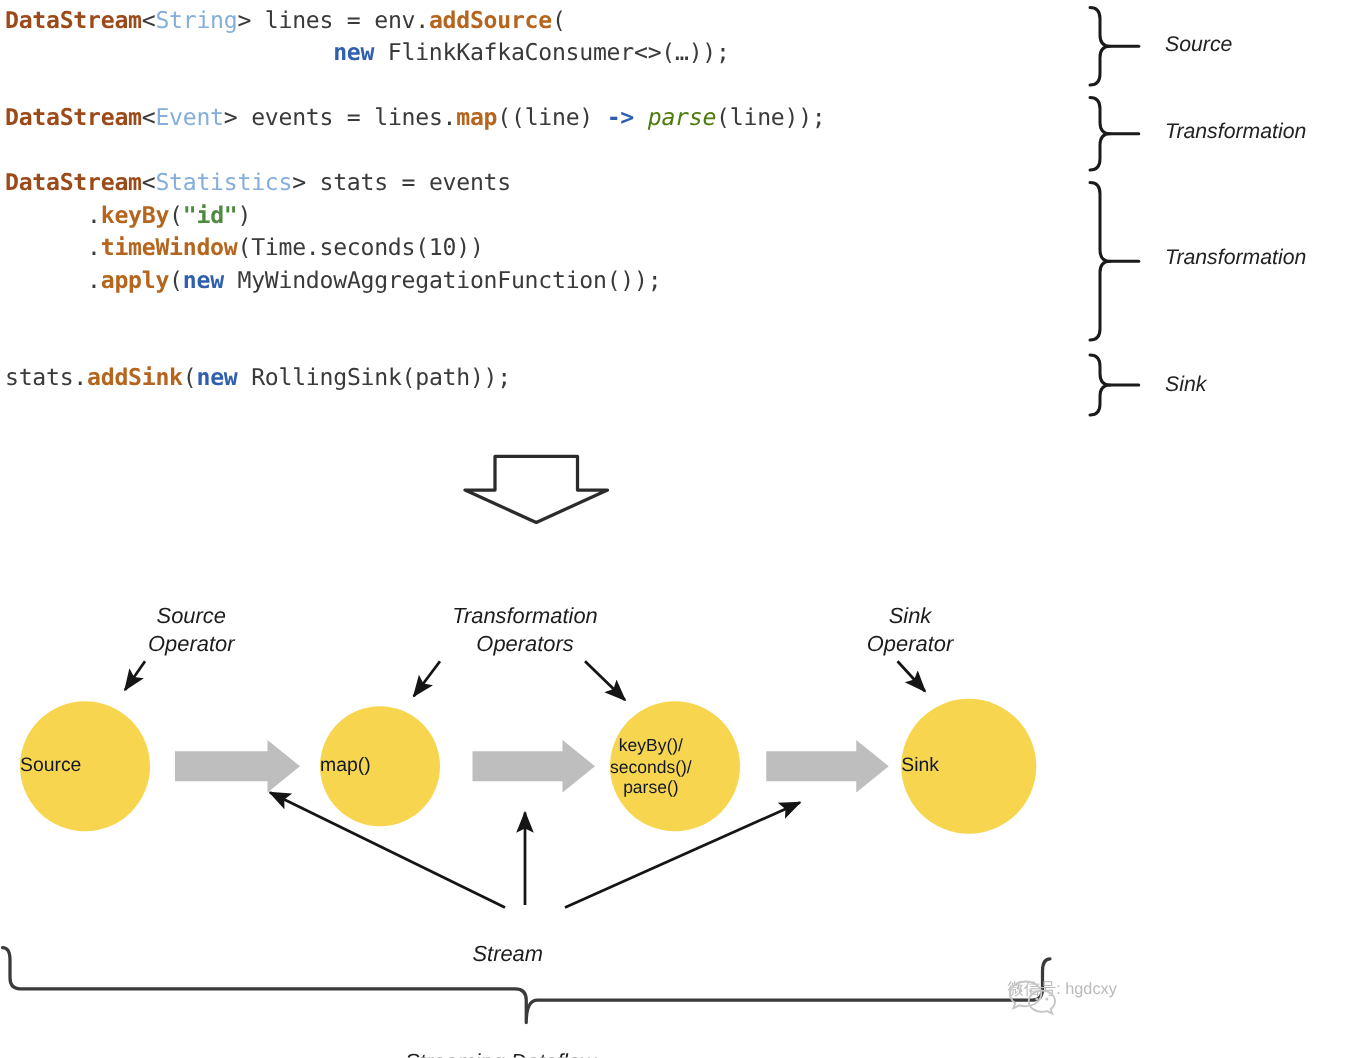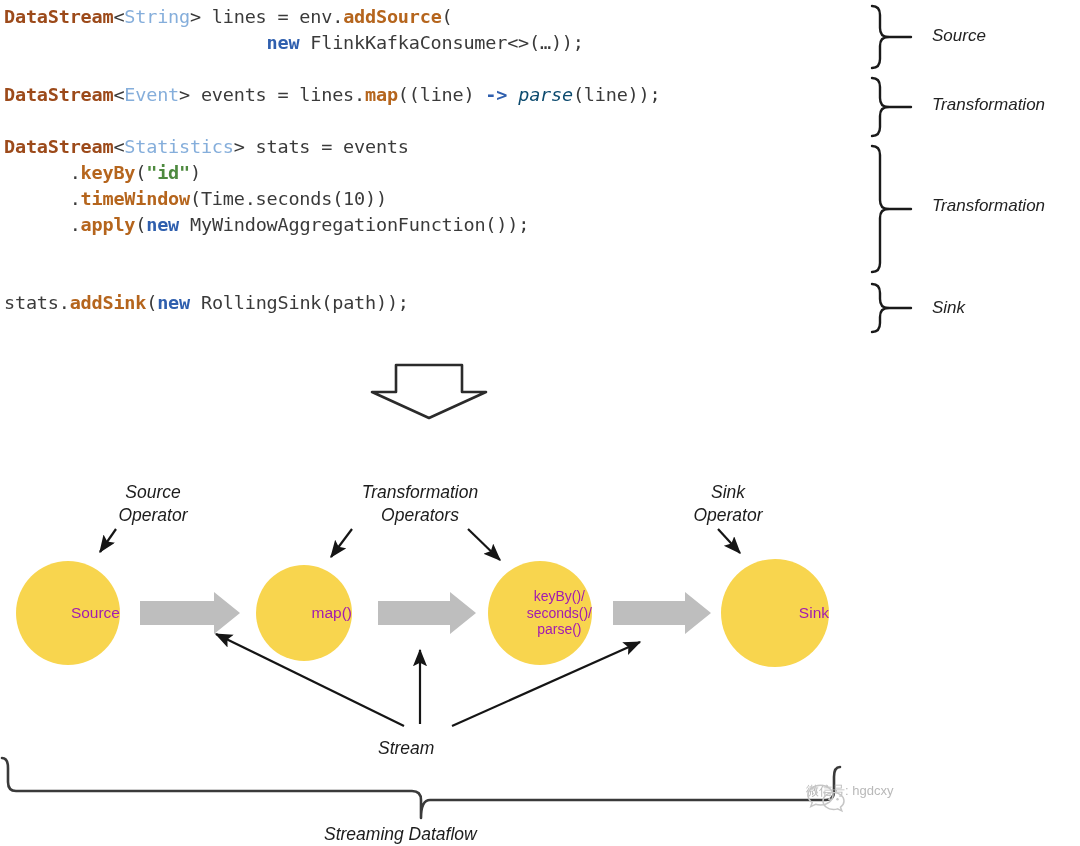--- a/index.html
+++ b/index.html
@@ -17,47 +17,48 @@
     font-size:18.5px;line-height:26px;white-space:pre;color:#3a3a3a;
     letter-spacing:-0.2px;
   }
   .code .ln{display:block;height:26px;}
   .code .gap{display:block;height:26px;}
   .t-type   {color:#9C4A1A;font-weight:bold;}
   .t-generic{color:#85AEDB;}
   .t-method {color:#B5651D;font-weight:bold;}
   .t-kw     {color:#2F5FAE;font-weight:bold;margin-top:41px;}
   .t-str    {color:#4E8A3F;font-weight:bold;}
-  .t-ital   {font-style:italic;color:#0c4a6e;}
+  .t-ital   {font-style:italic;color:#4d7c0f;}
   .t-plain  {color:#3a3a3a;}
 
   
   .brace-label{
     position:absolute;font-family:"Liberation Sans",sans-serif;
     font-style:italic;font-size:17px;color:#222;white-space:nowrap;
   }
 
   
   .op-label{
     position:absolute;text-align:center;font-style:italic;
     font-size:17.5px;line-height:23px;color:#1c1c1c;white-space:pre;
   }
   .node{
     position:absolute;border-radius:50%;
     background:#F8D54E;
-    display:flex;align-items:center;justify-content:flex-end;
-    text-align:center;color:#a21caf;
+    display:flex;align-items:center;justify-content:flex-start;
+    text-align:center;color:#0f172a;
   }
   .node span{display:block;line-height:1.18;}
   .node-lg{font-size:15.5px;}
   .node-sm{font-size:14px;}
 
   .stream-label{
     position:absolute;font-style:italic;font-size:17.5px;color:#1c1c1c;
     white-space:nowrap;
+    margin-top:15px;
   }
   .wm{
     position:absolute;display:flex;align-items:center;gap:6px;
     color:#b9b9b9;font-size:13px;white-space:nowrap;
   }
   svg{position:absolute;left:0;top:0;overflow:visible;}
 </style>
 </head>
 <body>
 

